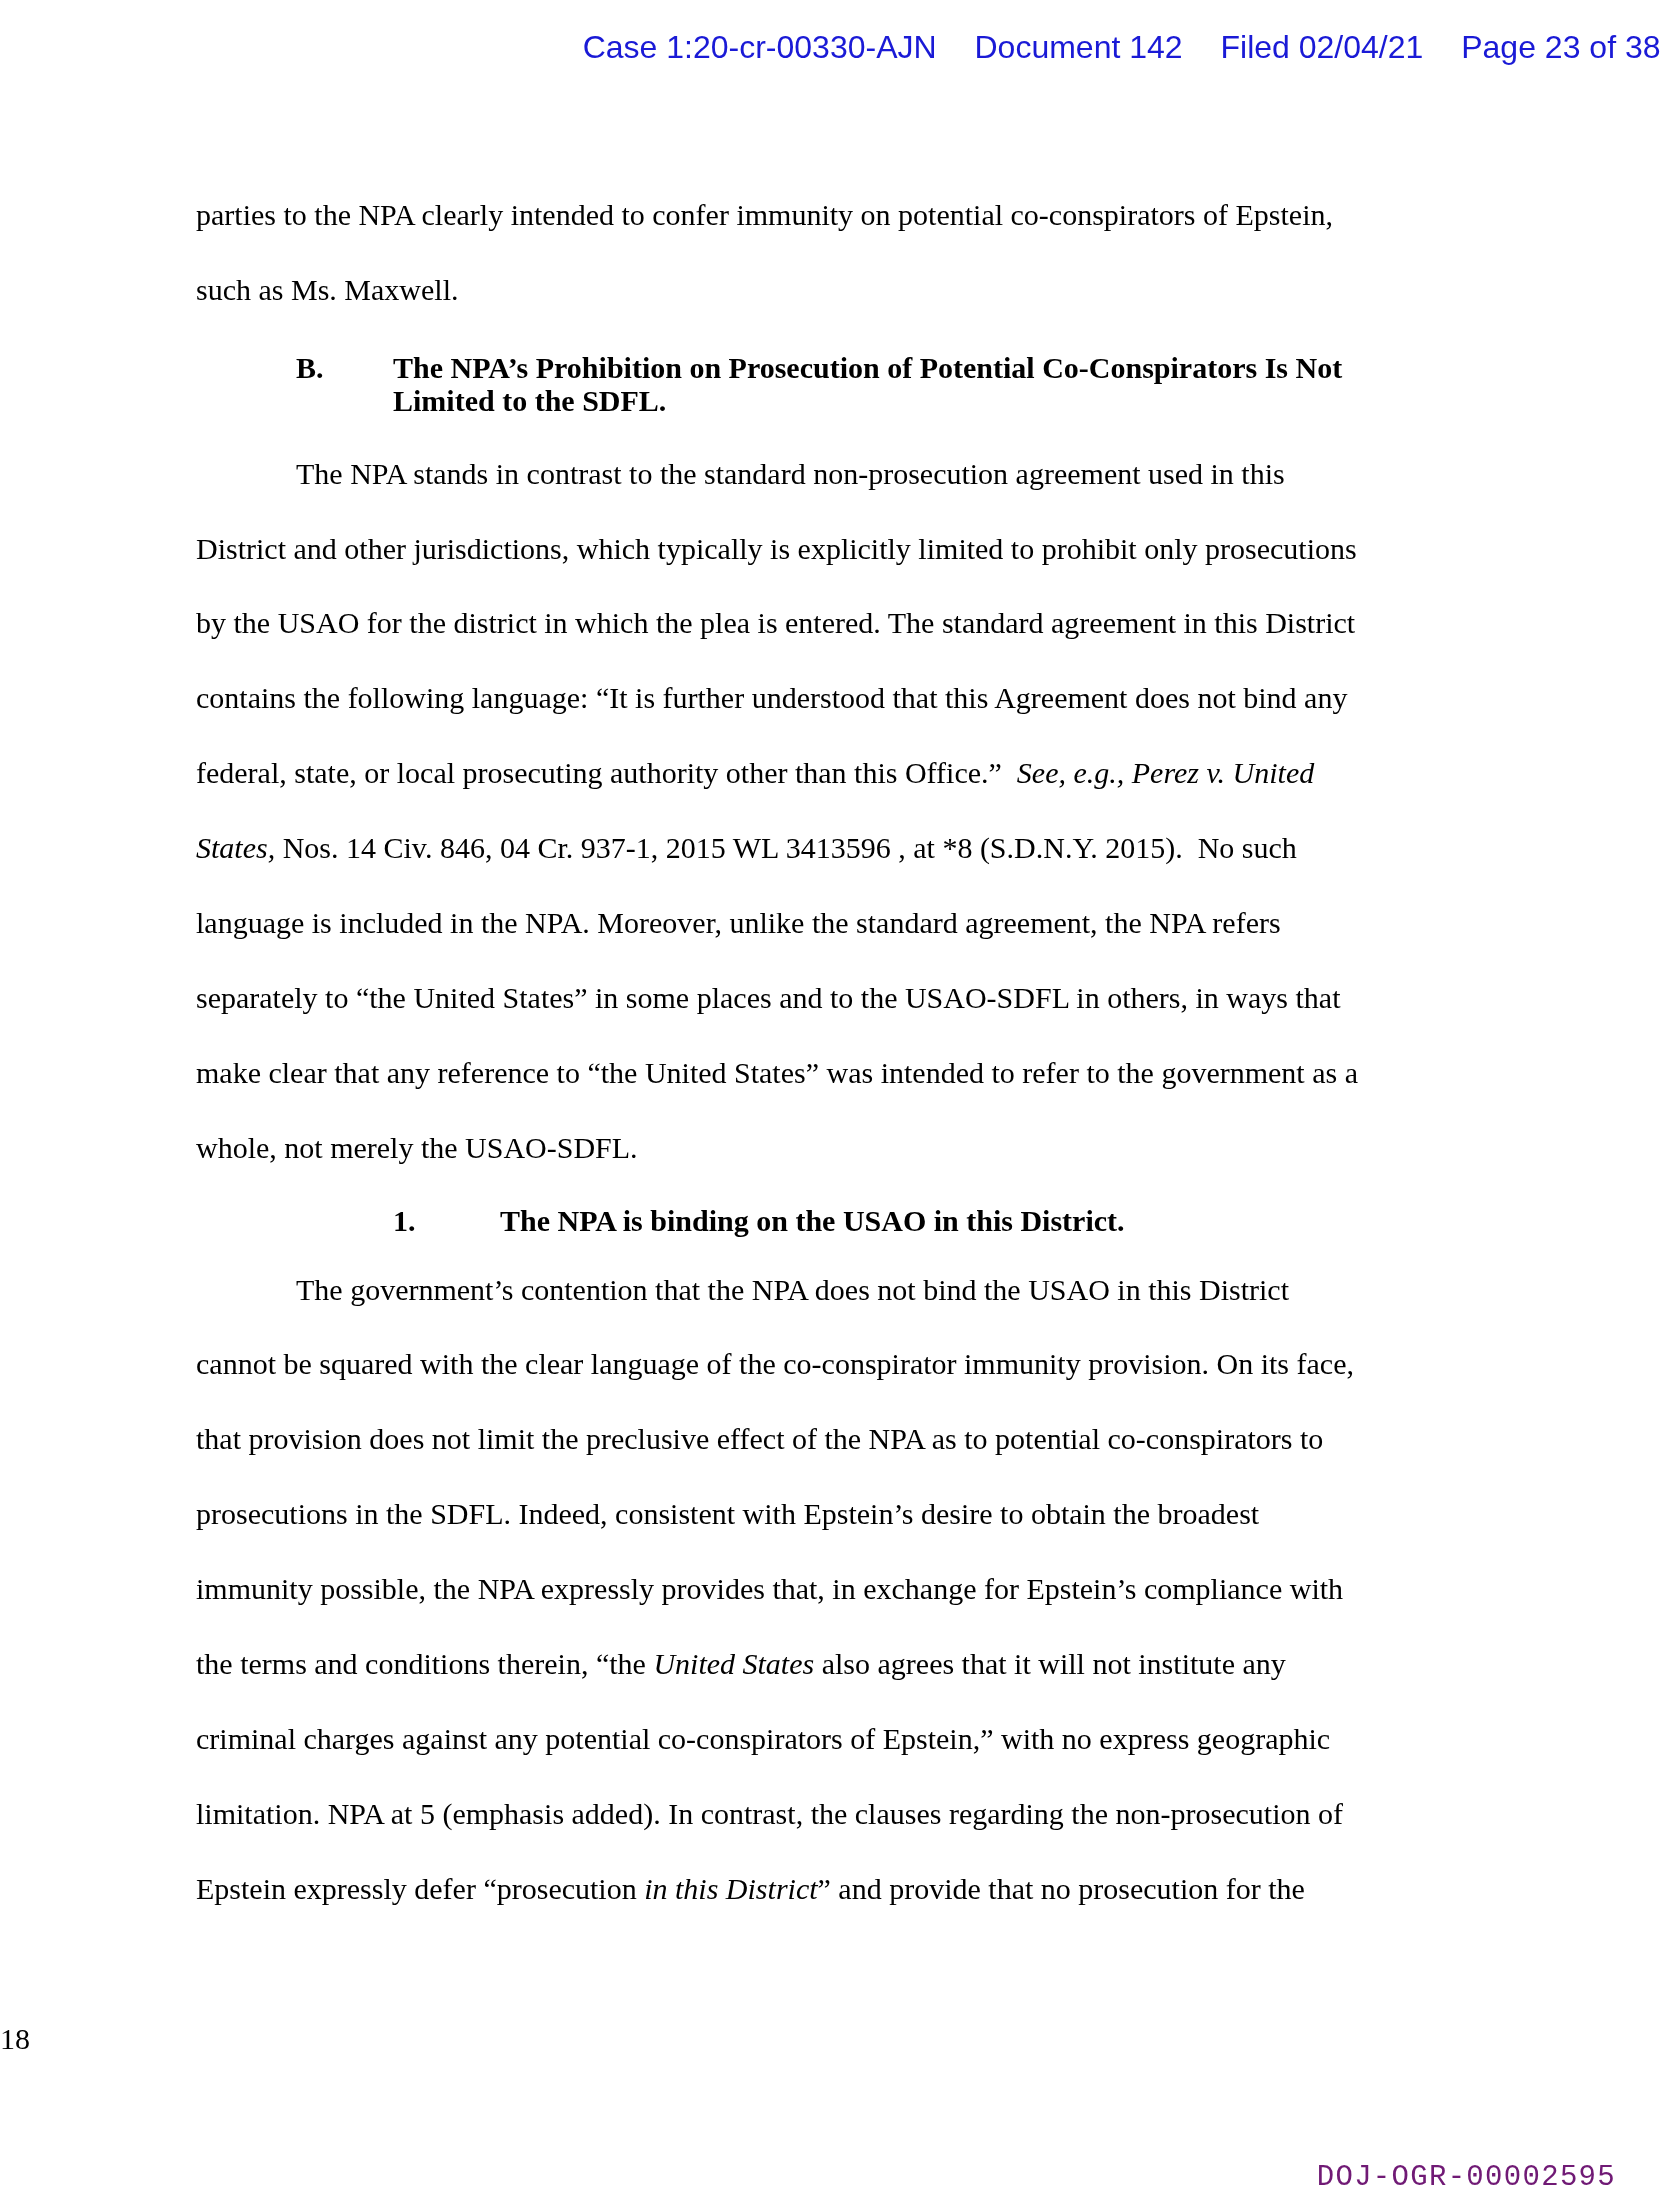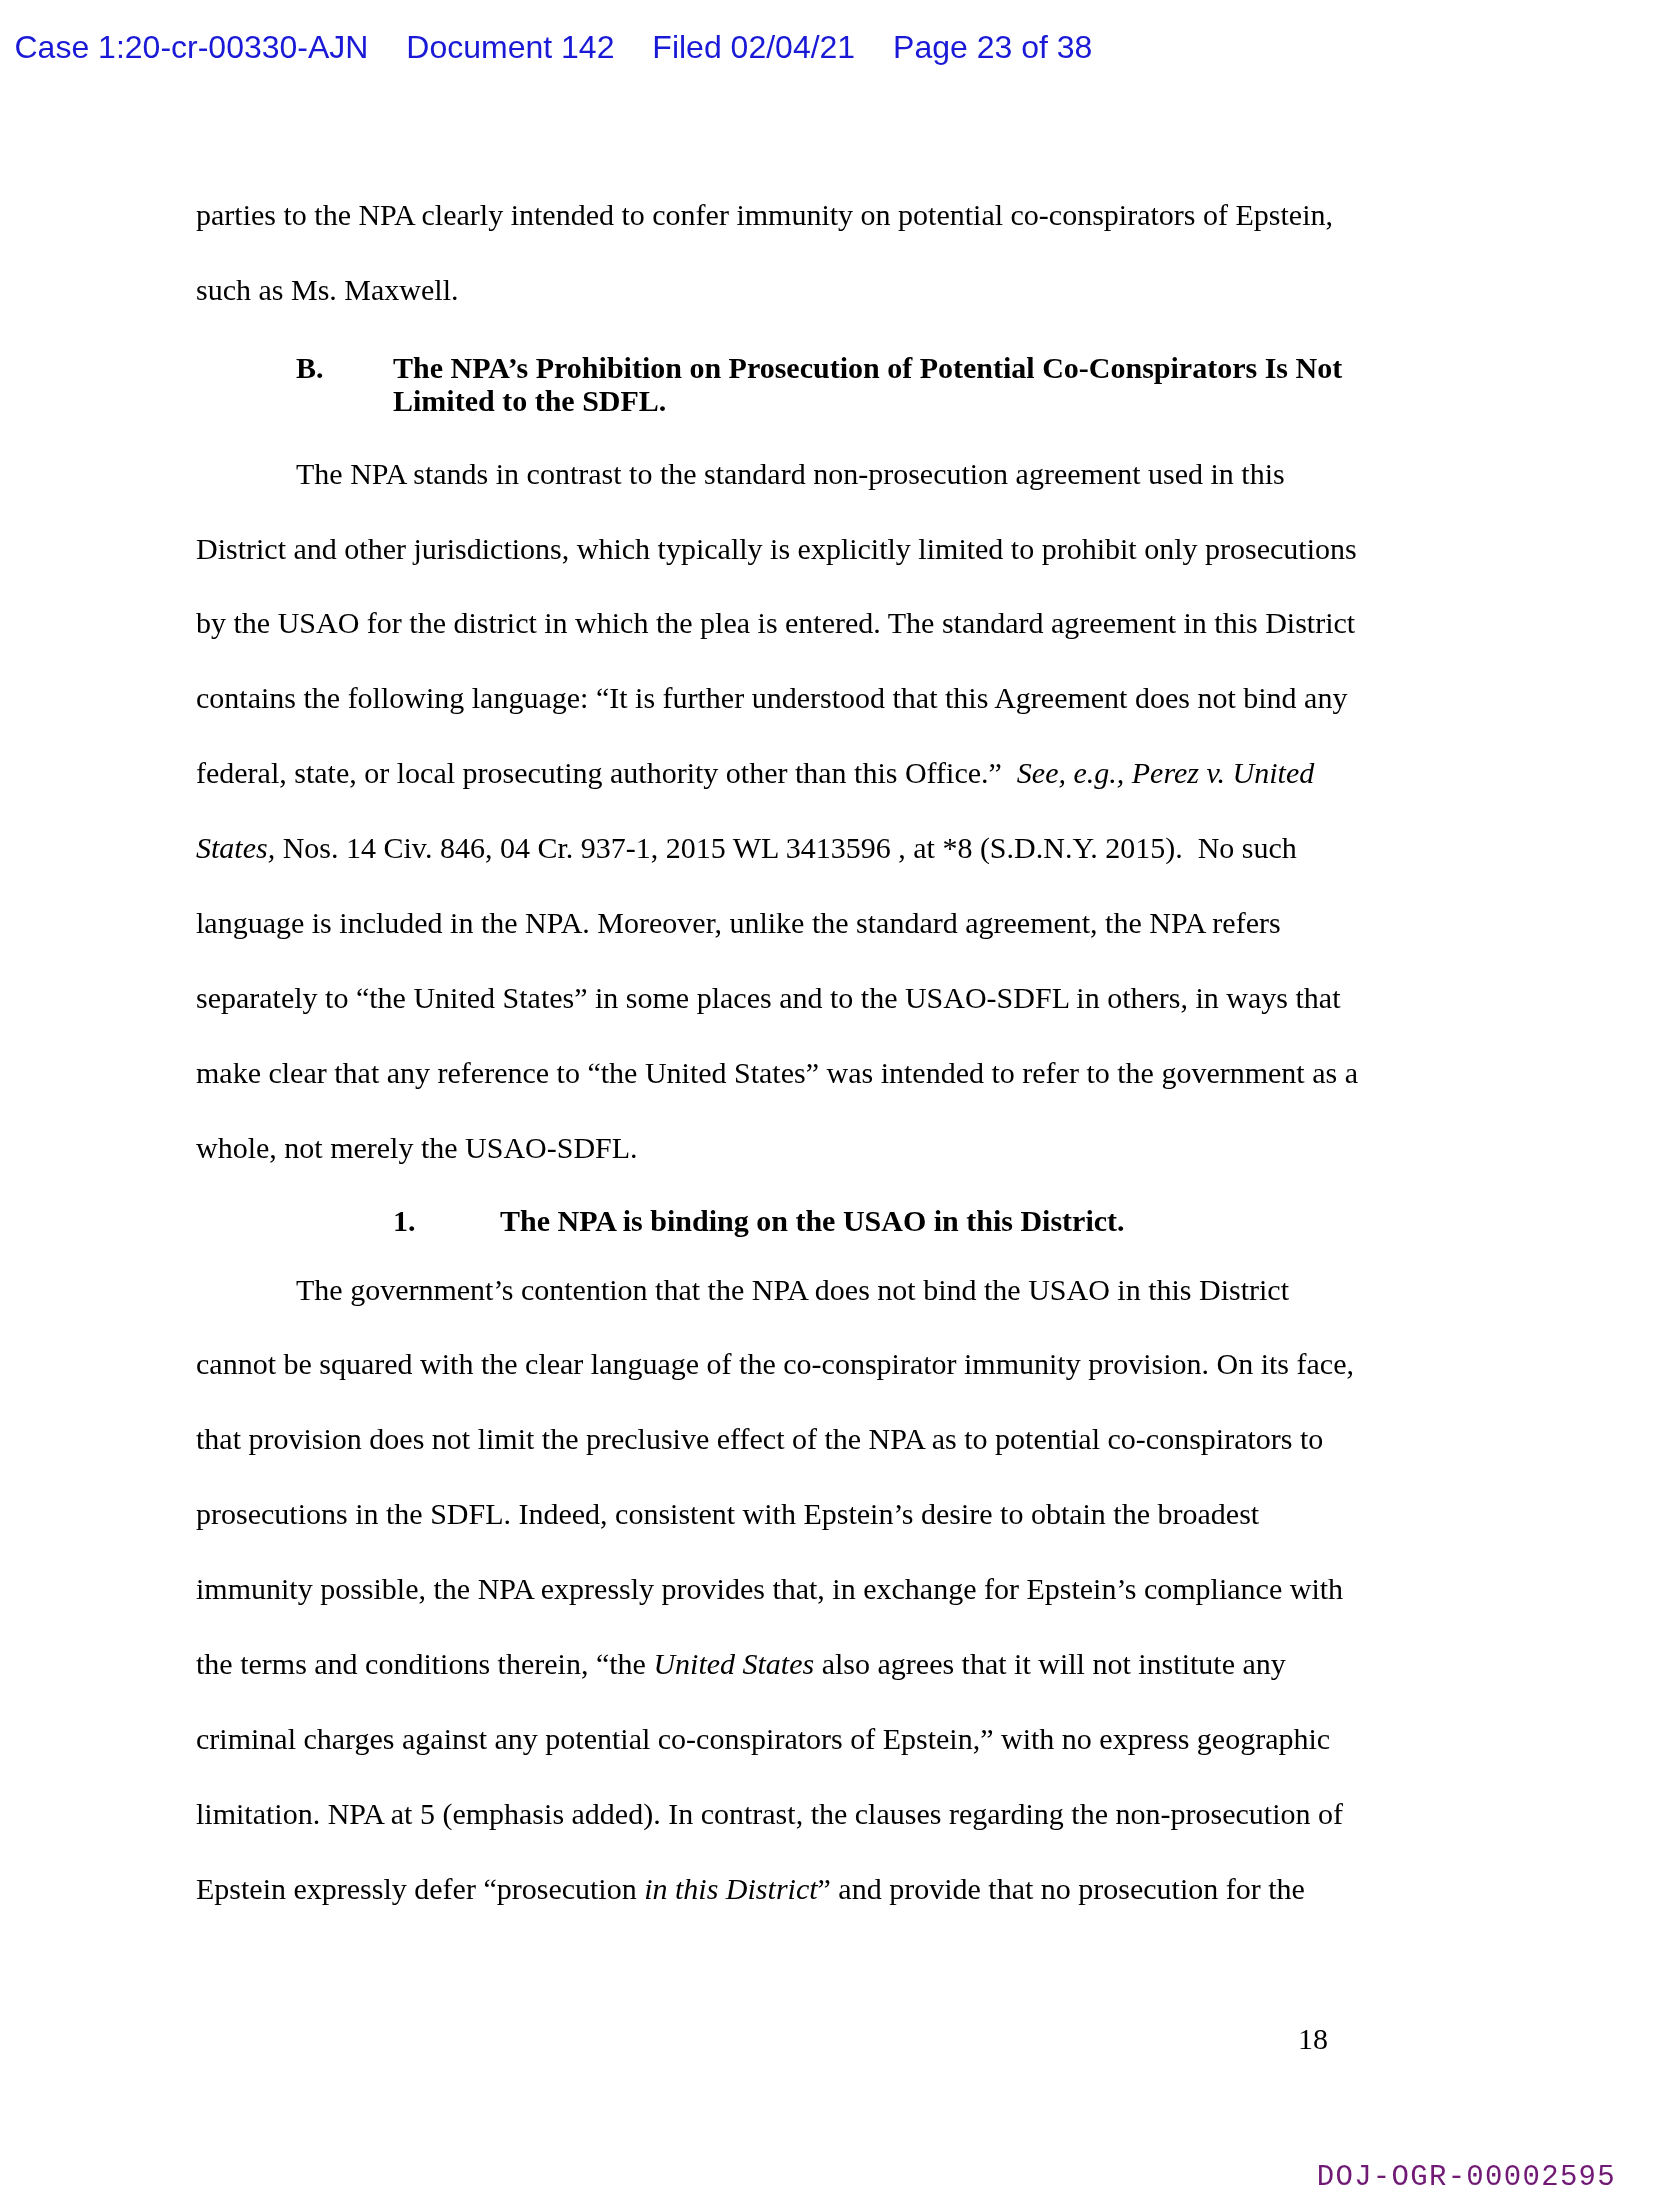--- a/index.html
+++ b/index.html
@@ -1,27 +1,27 @@
 <!DOCTYPE html>
 <html style="font-size:10.5px"><head>
 <meta charset="utf-8">
 <style>
   html, body { margin: 0; padding: 0; background: #ffffff; }
   body { width: 1675px; height: 2205px; position: relative; overflow: hidden;
          font-family: "Liberation Serif", "DejaVu Serif", serif; color: #000; }
-  .header { position: absolute; top: 29px; left: 0; width: 1675px; text-align: left;
+  .header { position: absolute; top: 29px; left: 0; width: 1675px; text-align: right;
             font-family: "Liberation Sans", "DejaVu Sans", sans-serif; font-size: 32px;
             color: #1a1ad6; letter-spacing: 0px; }
   .header span { margin: 0 14.5px; }
   .body { position: absolute; left: 196px; top: 192px; width: 1288px; font-size: 30px; }
   .line { position: absolute; left: 0; white-space: nowrap; line-height: 1; }
   .ind { left: 100px; }
   .it { font-style: italic; text-align: right; }
   .hlabel { position: absolute; font-weight: bold; white-space: nowrap; }
-  .pagenum { position: absolute; top: 2022px; width: 1328px; text-align: right; font-size: 30px; }
+  .pagenum { position: absolute; top: 2022px; width: 1328px; text-align: left; font-size: 30px; }
   .bates { position: absolute; right: 59px; top: 2161px; font-family: "Liberation Mono", "DejaVu Sans Mono", monospace;
            font-size: 29px; color: #701a75; letter-spacing: 1.3px; }
 </style>
 </head>
 <body>
 
 <div class="header">
   <span>Case 1:20-cr-00330-AJN</span>
   <span>Document 142</span>
   <span>Filed 02/04/21</span>

